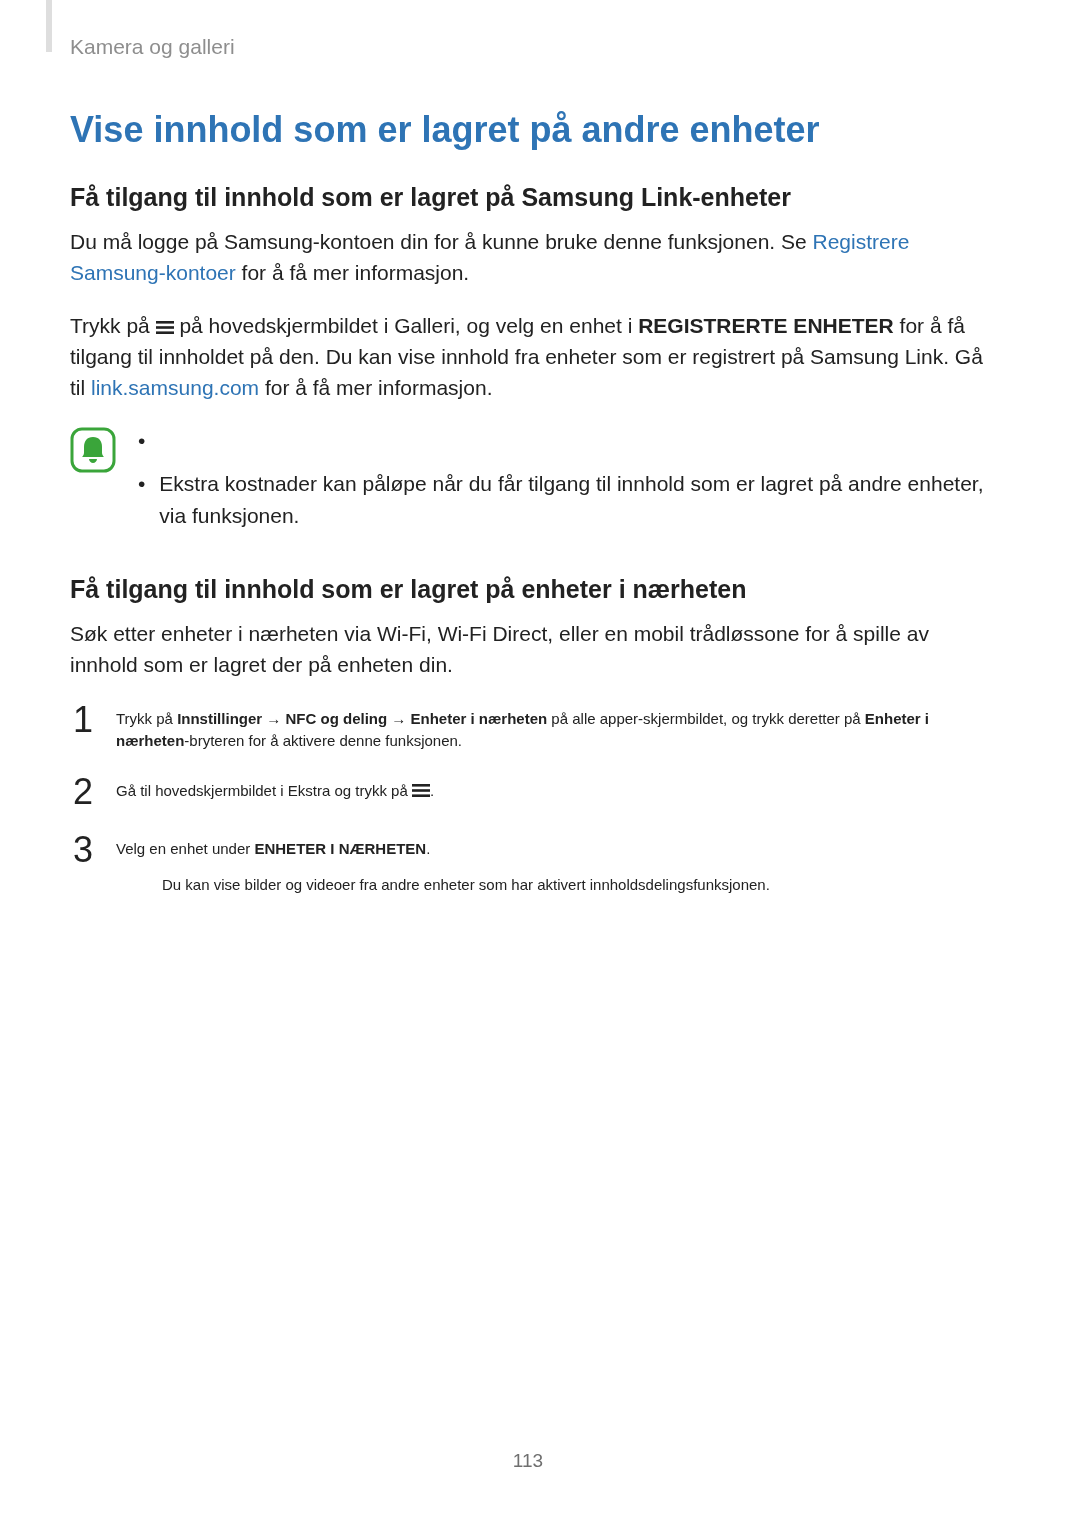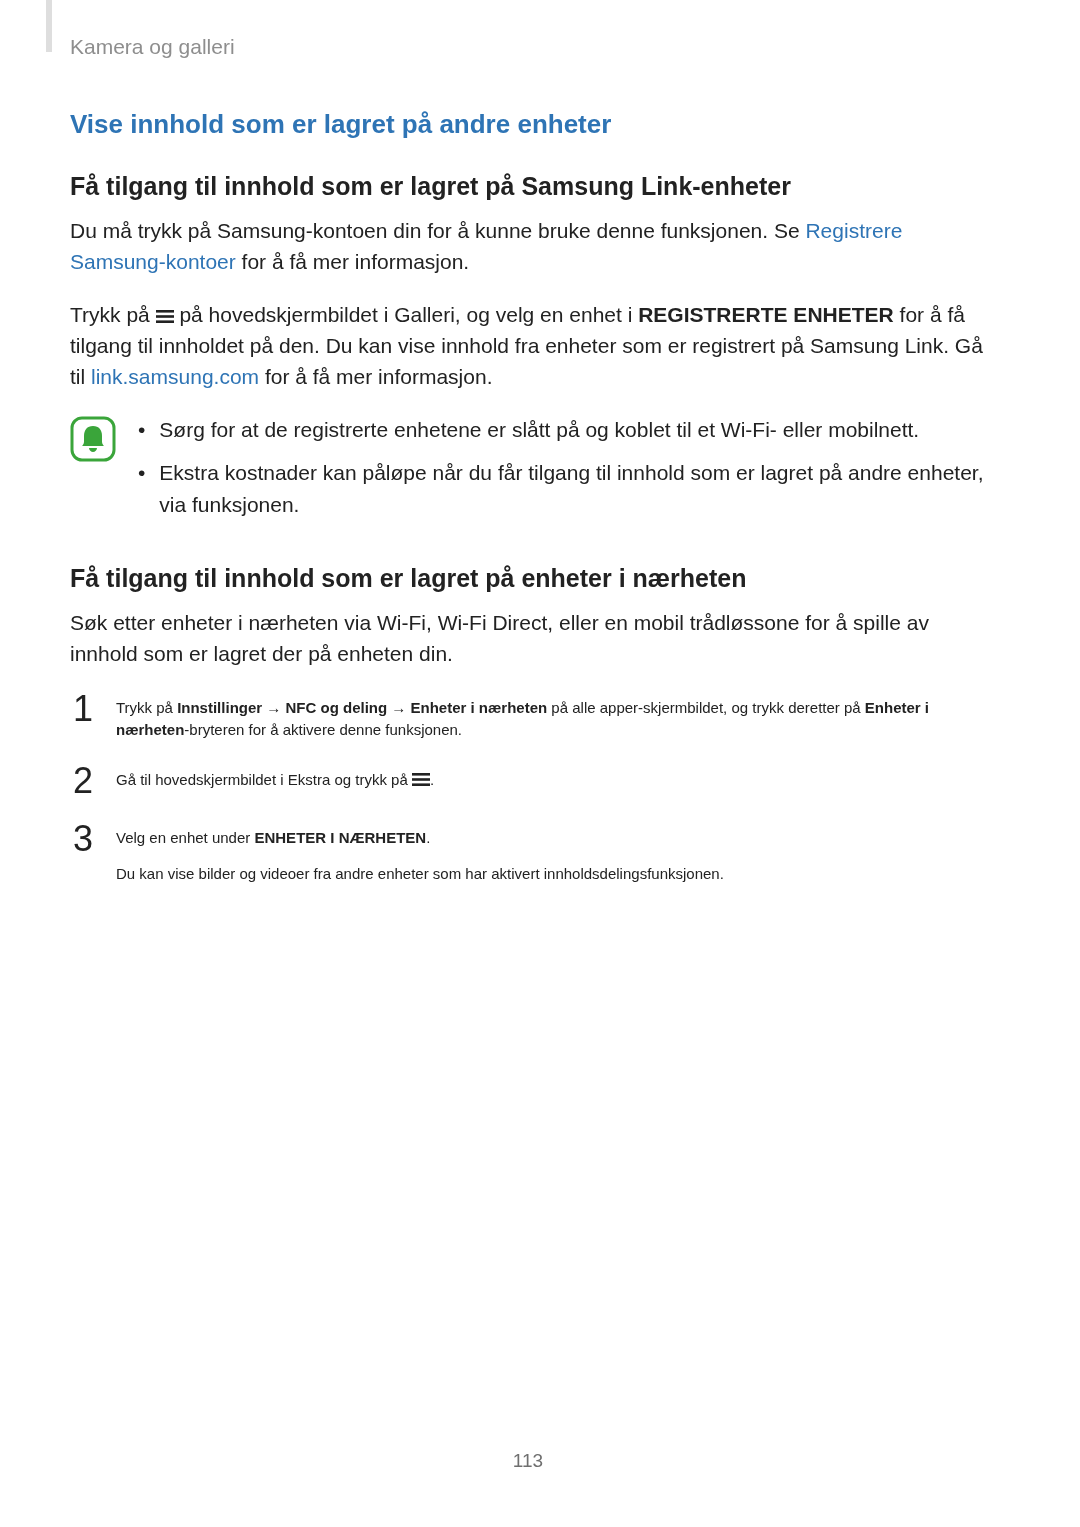--- a/index.html
+++ b/index.html
@@ -19,21 +19,21 @@
     height: 52px;
     background: #b5b5b5;
     opacity: 0.45;
   }
   .header-row {
     font-size: 21px;
     color: #8e8e8e;
     margin: 5px 0 50px 0;
   }
   .heading-main {
-    font-size: 26px;
+    font-size: 36px;
     font-weight: 700;
     color: #2e74b5;
     margin-bottom: 18px;
   }
   .para {
     font-size: 21px;
     line-height: 1.48;
     color: #222;
     margin-bottom: 22px;
   }
@@ -79,21 +79,21 @@
     line-height: 1;
     width: 26px;
     text-align: center;
   }
   .num-body {
     flex: 1 1 auto;
     font-size: 15px;
     line-height: 1.48;
     padding-top: 6px;
   }
-  .num-body .sub-para { margin-top: 14px; }
+  .num-body .sub-para { margin-top: 14px; margin-left: 46px; }
   .page-number {
     position: absolute;
     bottom: 55px;
     left: 0; right: 0;
     text-align: center;
     font-size: 19px;
     color: #6f6f6f;
   }
 </style>
 </head>
@@ -103,21 +103,21 @@
   <div class="top-tab"></div>
 
   <div class="header-row">Kamera og galleri</div>
 
   <h1 class="heading-main">Vise innhold som er lagret på andre enheter</h1>
 
 
   <h2 class="heading-sub">Få tilgang til innhold som er lagret på Samsung Link-enheter</h2>
 
   <p class="para">
-    <span>Du må trykk på Samsung-kontoen din for å kunne bruke denne funksjonen. Se </span><a class="link" href="#">Registrere Samsung-kontoer</a><span> for å få mer informasjon.</span>
+    <span>Du må logge på Samsung-kontoen din for å kunne bruke denne funksjonen. Se </span><a class="link" href="#">Registrere Samsung-kontoer</a><span> for å få mer informasjon.</span>
   </p>
 
   <p class="para">
     <span>Trykk på </span><span class="icon-inline"><svg width="18" height="15" viewBox="0 0 18 15">
           <rect x="0" y="1" width="18" height="2.6" fill="#222"></rect>
           <rect x="0" y="6.2" width="18" height="2.6" fill="#222"></rect>
           <rect x="0" y="11.4" width="18" height="2.6" fill="#222"></rect>
         </svg></span><span> på hovedskjermbildet i Galleri, og velg en enhet i </span><span class="bold">REGISTRERTE ENHETER</span><span> for å få tilgang til innholdet på den. Du kan vise innhold fra enheter som er registrert på Samsung Link. Gå til </span><a class="link" href="#">link.samsung.com</a><span> for å få mer informasjon.</span>
   </p>
 
@@ -125,21 +125,20 @@
     <div class="note-icon">
       <svg width="46" height="46" viewBox="0 0 46 46">
         <rect x="2" y="2" width="42" height="42" rx="10" ry="10" fill="none" stroke="#3aa53a" stroke-width="3"></rect>
         <path d="M23 10 C17 10 14 14 14 20 L14 26 C14 28 12 30 12 30 L34 30 C34 30 32 28 32 26 L32 20 C32 14 29 10 23 10 Z" fill="#3aa53a"></path>
         <path d="M19 32 C19 34 21 36 23 36 C25 36 27 34 27 32 Z" fill="#3aa53a"></path>
       </svg>
     </div>
     <div class="note-list">
       <div class="bullet-row">
         <span class="bullet">•</span>
-        <span>Sørg for at de registrerte enhetene er slått på og koblet til et Wi-Fi- eller mobilnett.</span>
       </div>
       <div class="bullet-row">
         <span class="bullet">•</span>
         <span>Ekstra kostnader kan påløpe når du får tilgang til innhold som er lagret på andre enheter, via funksjonen.</span>
       </div>
     </div>
   </div>
 
   <h2 class="heading-sub">Få tilgang til innhold som er lagret på enheter i nærheten</h2>
 

